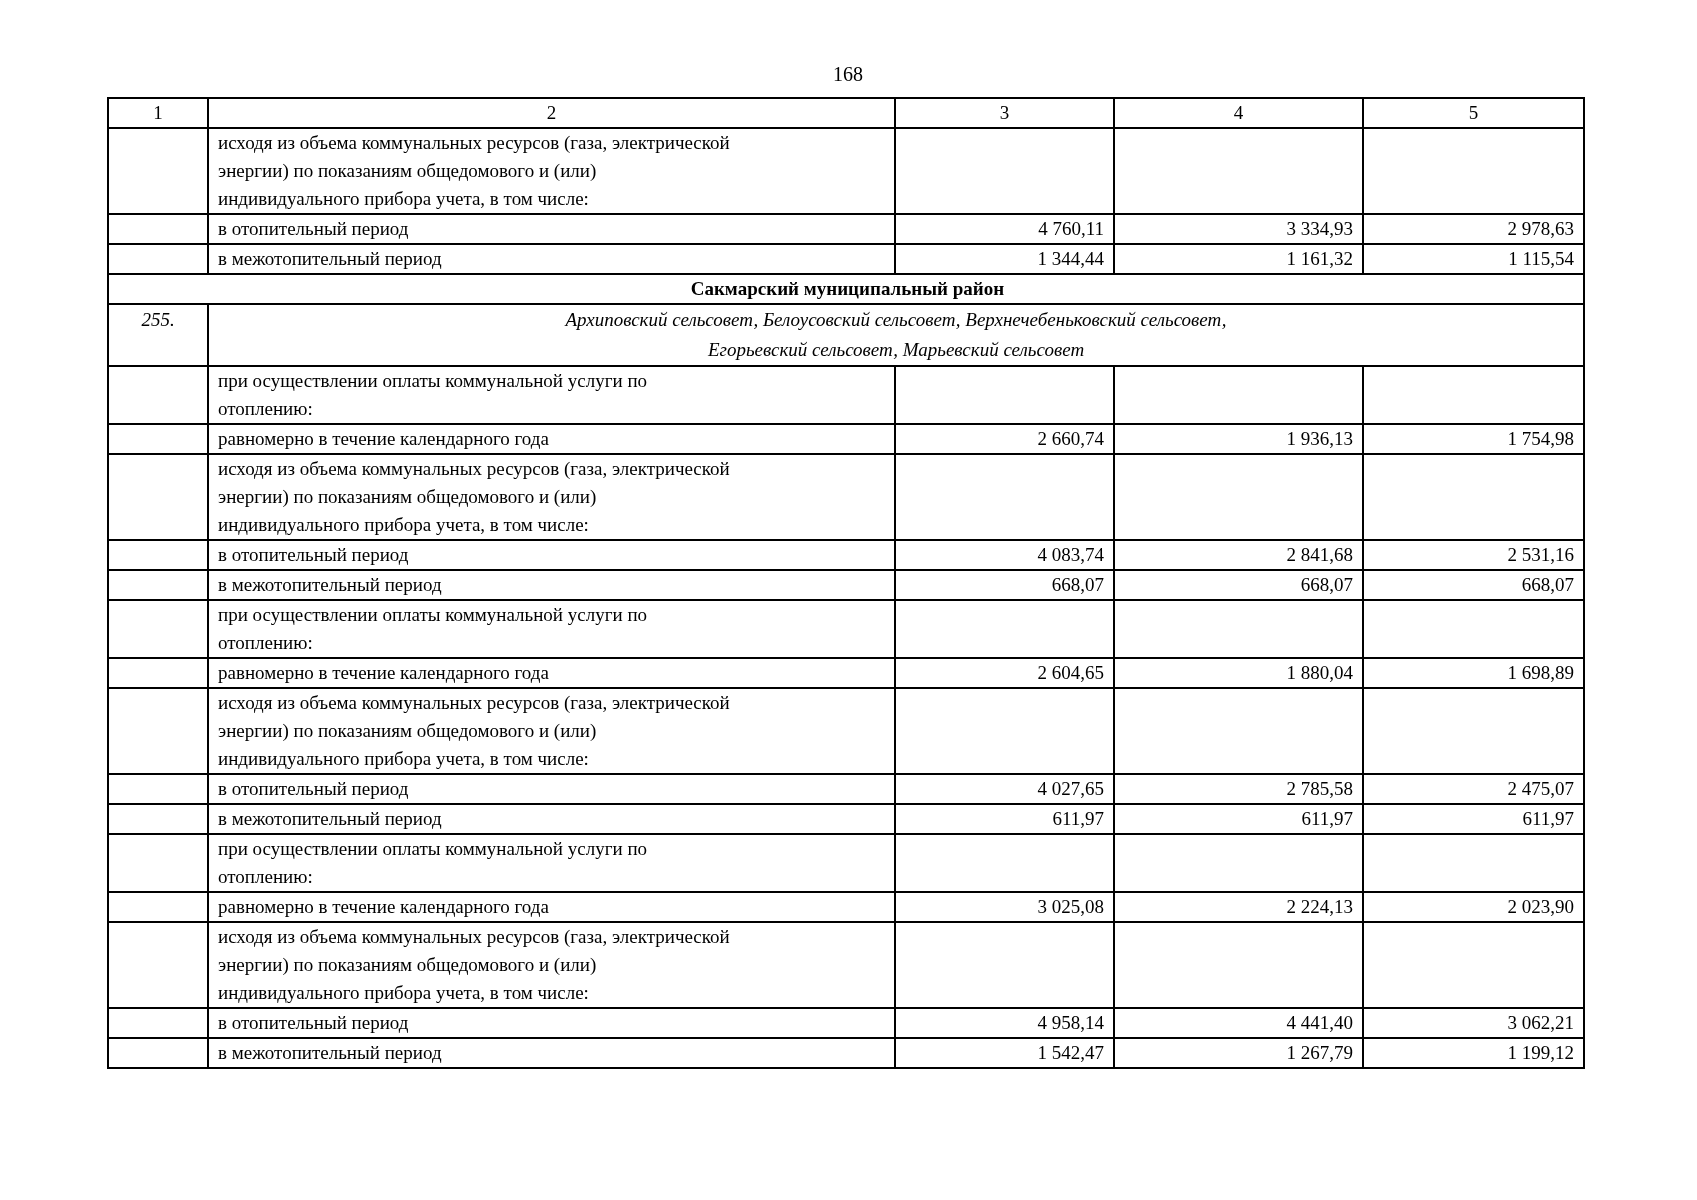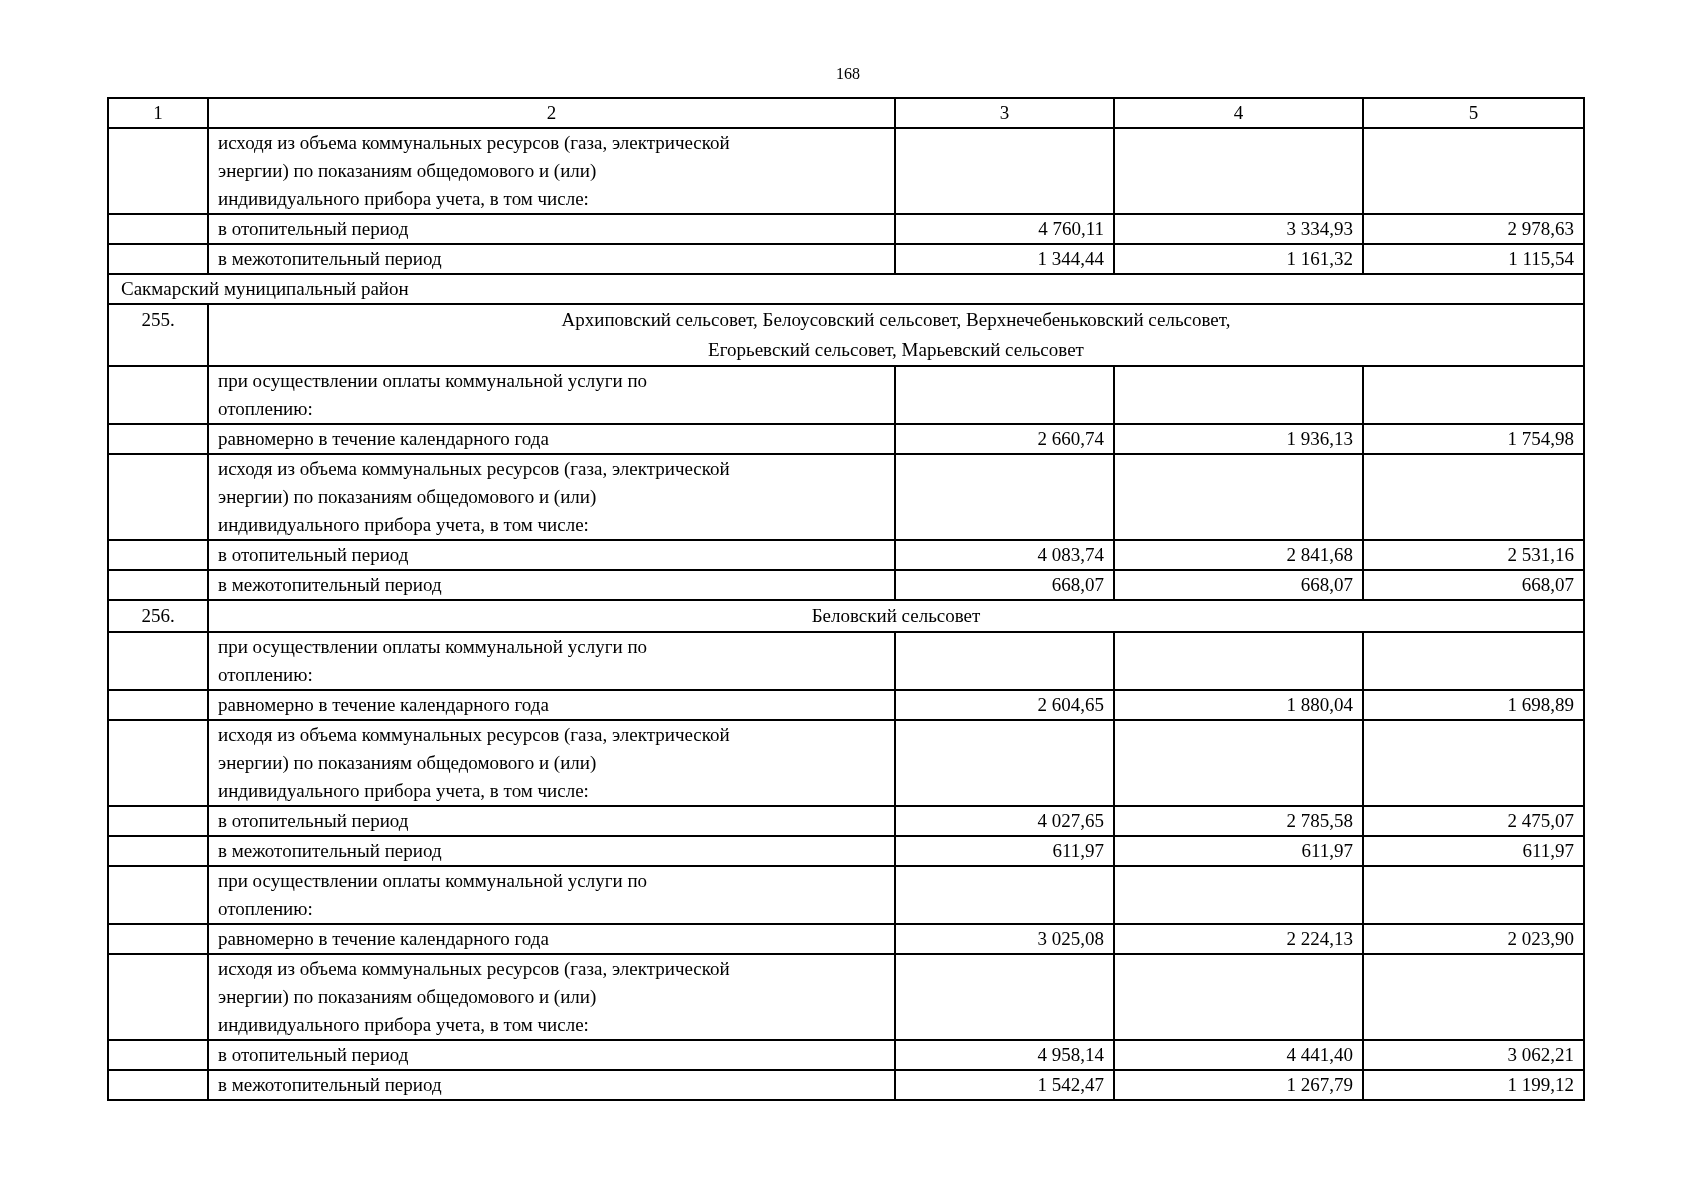--- a/index.html
+++ b/index.html
@@ -14,21 +14,21 @@
     font-family: "Liberation Serif", "DejaVu Serif", serif;
     color: #000000;
     overflow: hidden;
   }
   .page-number {
     position: absolute;
     top: 60px;
     left: 110px;
     width: 1476px;
     text-align: center;
-    font-size: 16px;
+    font-size: 20px;
     line-height: 28px;
   }
   table.tariff {
     position: absolute;
     top: 97px;
     left: 107px;
     width: 1476px;
     border-collapse: collapse;
     table-layout: fixed;
   }
@@ -59,30 +59,31 @@
   tr.desc2 td { height: 56px; margin-top: 36px; }
   tr.desc3 td { height: 84px; border-radius: 12px; }
   td.desc {
     vertical-align: top;
     text-align: left;
     padding-top: 1px;
   }
   
   tr.section td {
     height: 26px;
-    font-weight: normal;
+    text-align: center;
+    font-weight: bold;
     padding-left: 12px;
   }
   
   tr.area td {
     text-align: center;
     vertical-align: top;
     line-height: 30px;
   }
-  tr.area.two td { height: 58px; }
+  tr.area.two td { height: 58px; font-style: italic; }
   tr.area.one td { height: 26px; }
   td.rownum {
     text-align: center;
     vertical-align: top;
   }
 </style>
 </head>
 <body>
 
 <div class="page-number">168</div>
@@ -185,26 +186,20 @@
   </tr>
 
   <tr class="val">
     <td class="rownum"></td>
     <td class="lbl">в межотопительный период</td>
     <td class="num">668,07</td>
     <td class="num">668,07</td>
     <td class="num">668,07</td>
   </tr>
 
-  <tr class="area one">
-    <td class="rownum">256.</td>
-    <td colspan="4">
-      <div>Беловский сельсовет</div>
-    </td>
-  </tr>
 
   <tr class="desc2">
     <td class="rownum"></td>
     <td class="desc">
       <div>при осуществлении оплаты коммунальной услуги по</div>
       <div>отоплению:</div>
     </td>
     <td></td>
     <td></td>
     <td></td>

